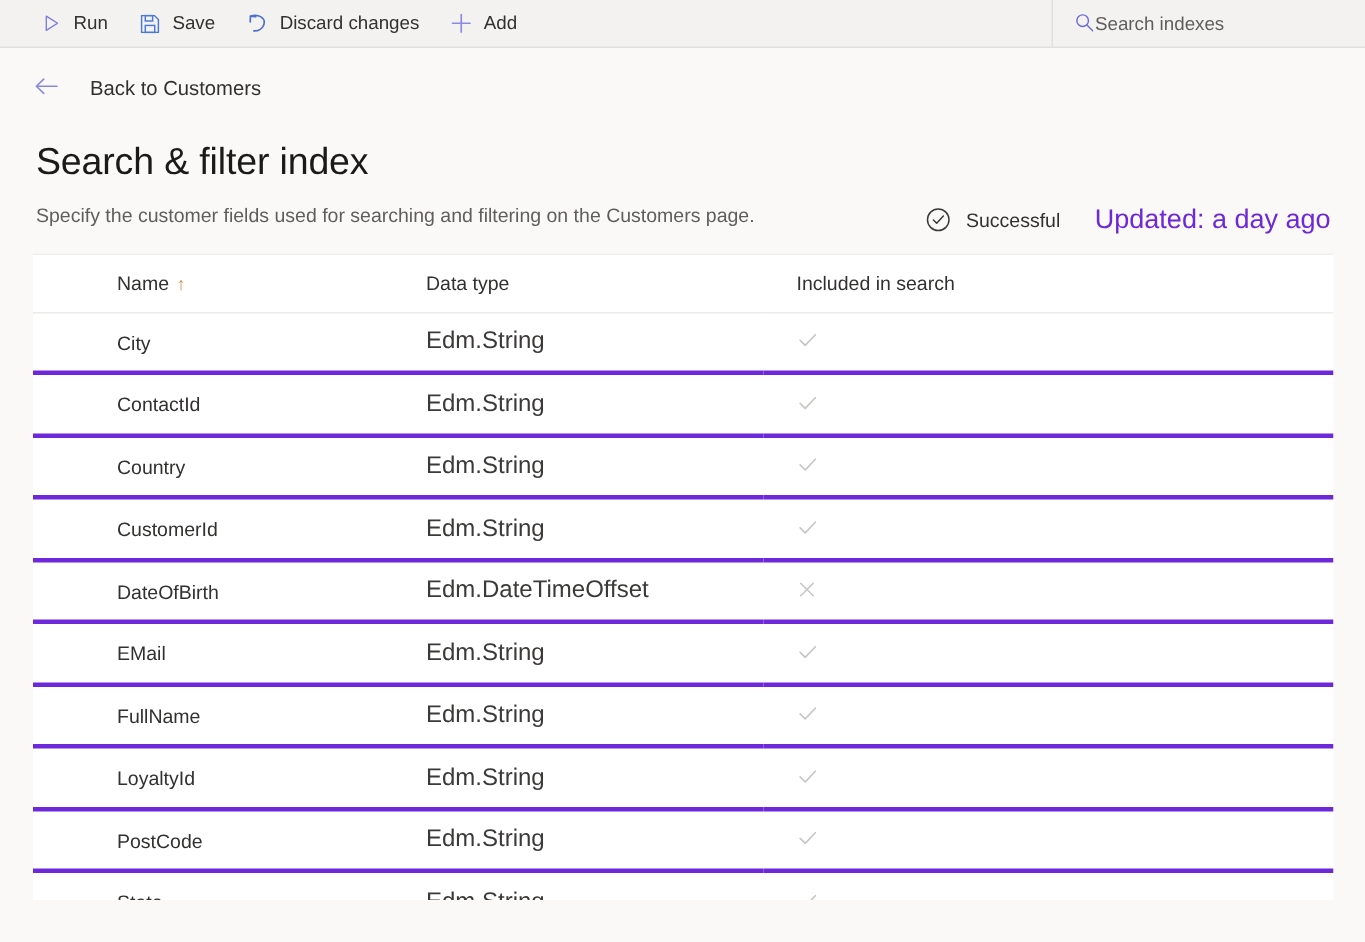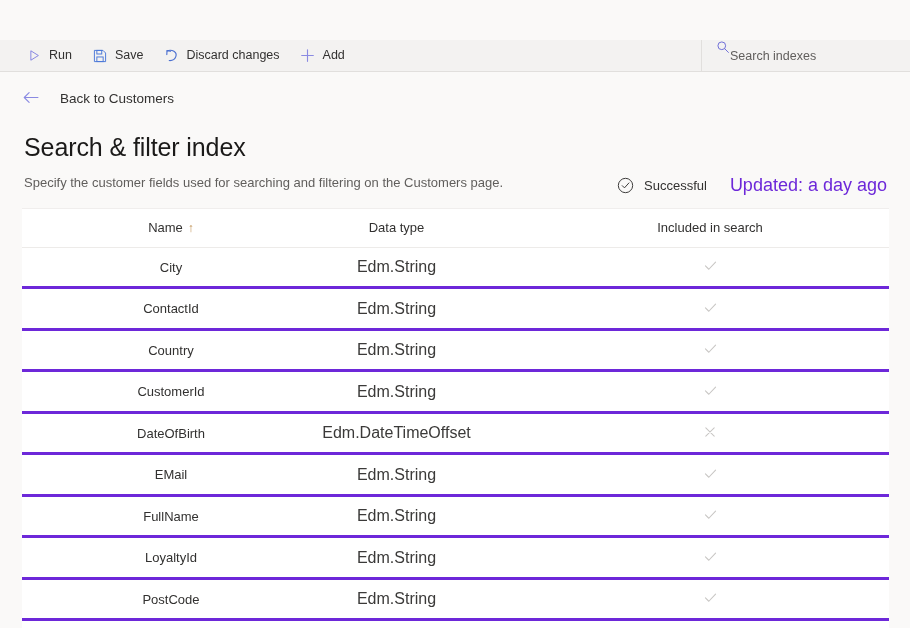--- a/index.html
+++ b/index.html
@@ -18,21 +18,20 @@
   }
 
   
   .toolbar {
     height: 31px;
     background: #f3f2f1;
     border-bottom: 1px solid #e1dfdd;
     display: flex;
     align-items: stretch;
     position: relative;
-    margin-top: 40px;
   }
   .toolbar-left {
     display: flex;
     align-items: stretch;
     padding-left: 16px;
   }
   .tb-btn {
     display: flex;
     align-items: center;
     gap: 7px;
@@ -59,20 +58,21 @@
 
   .toolbar-right {
     margin-left: auto;
     display: flex;
     align-items: stretch;
     border-left: 1px solid #e1dfdd;
     padding-left: 0;
   }
   .search-box {
     display: flex;
+    align-items: center;
     gap: 0;
     padding: 0 18px 0 14px;
     min-width: 138px;
     cursor: text;
     background: transparent;
     border: none;
   }
   .search-ico { color: #6b6bd6; display: flex; width: 15px; height: 15px; }
   .search-input {
     border: none;
@@ -151,21 +151,21 @@
     border-top: 1px solid #f0eeed;
     height: 430px;
     overflow: hidden;
   }
   table.grid {
     width: 100%;
     border-collapse: collapse;
     table-layout: fixed;
   }
   table.grid th, table.grid td {
-    text-align: center;
+    text-align: left;
     font-weight: 400;
     padding: 0;
     vertical-align: middle;
   }
   .col-name   { width: 242px; }
   .col-type   { width: 245px; }
   .col-inc    { width: auto; }
 
   table.grid thead th {
     height: 38px;

